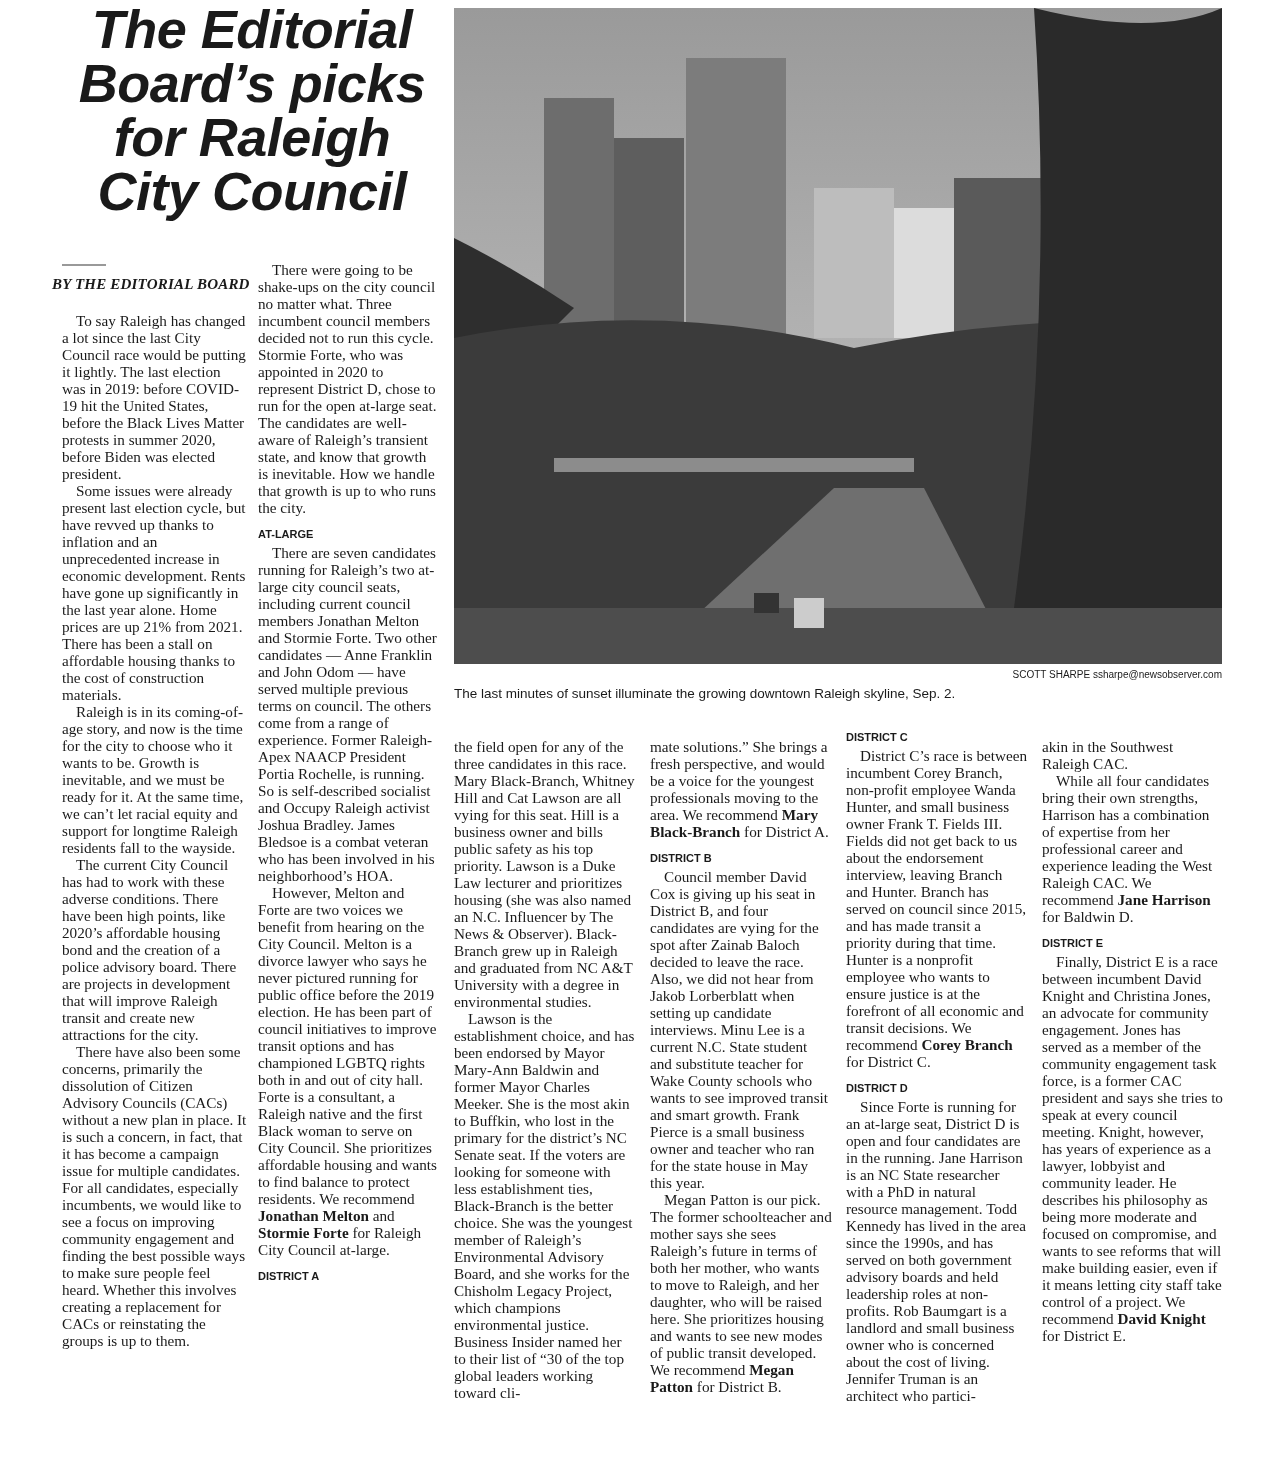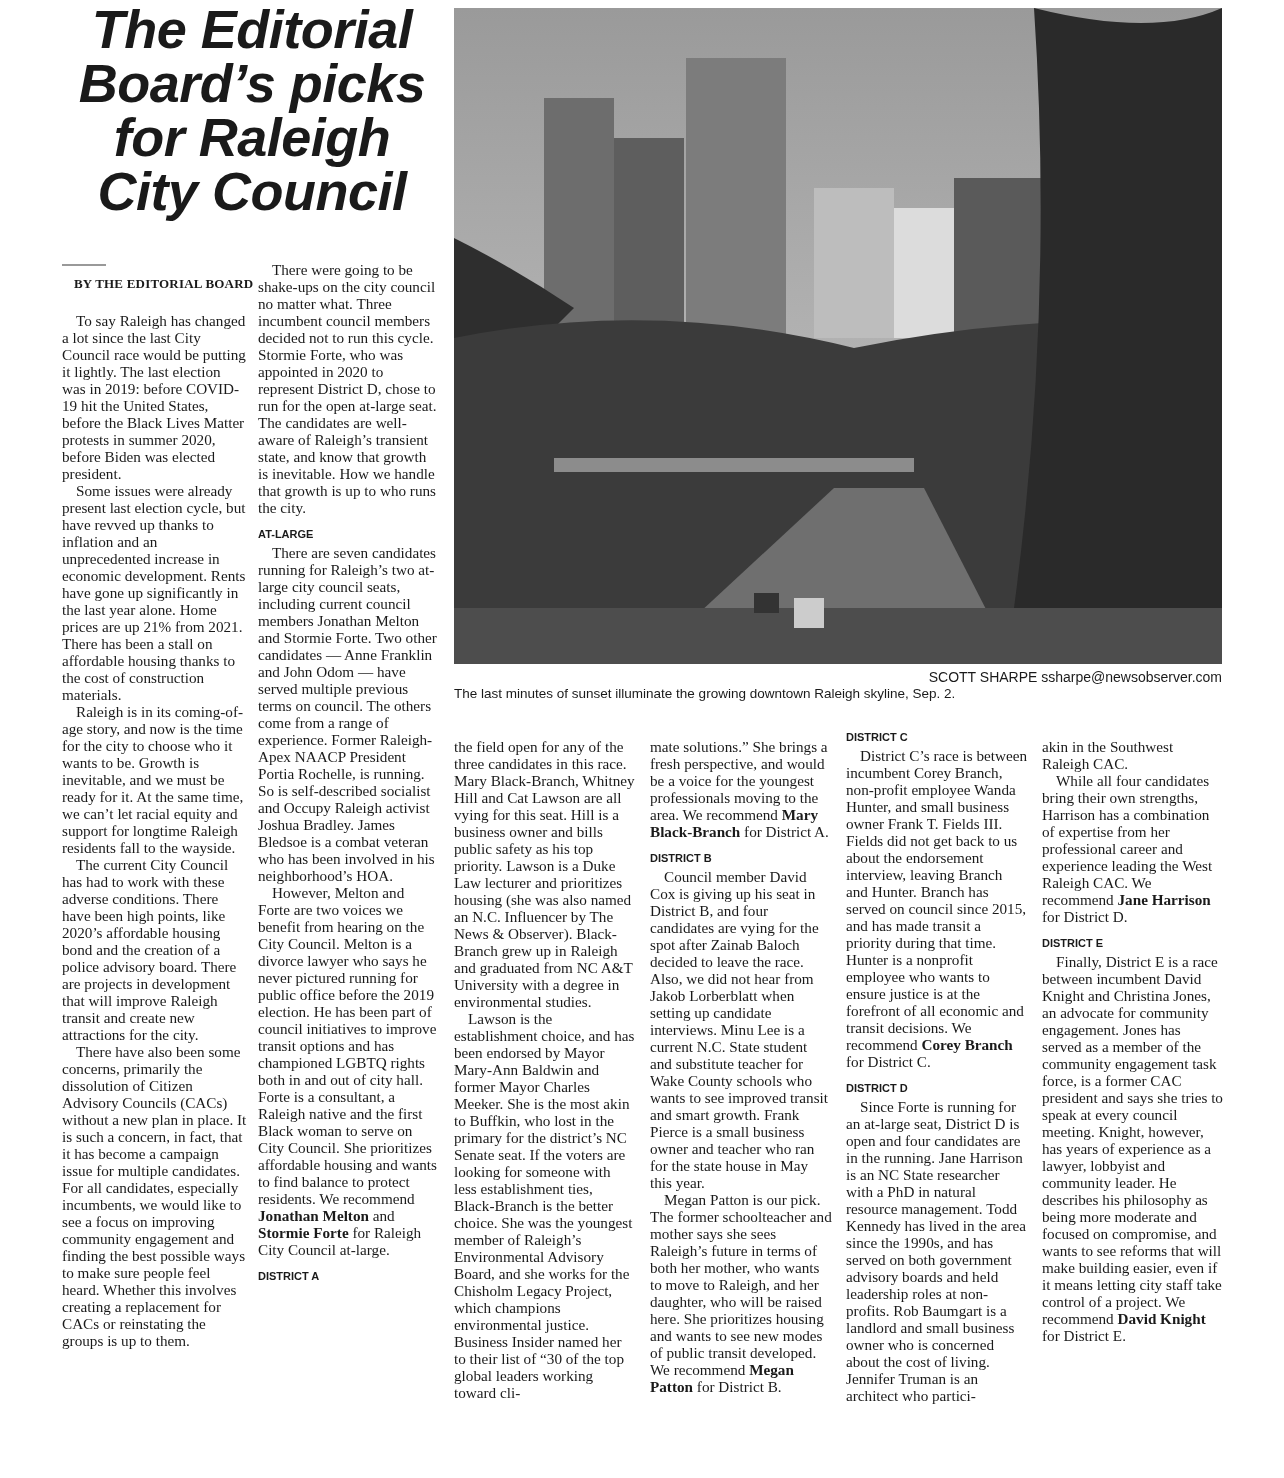--- a/index.html
+++ b/index.html
@@ -1,32 +1,32 @@
 <!DOCTYPE html>
 <html><head>
 <meta charset="utf-8">
 <style>
   html,body{margin:0;padding:0;background:#fff;}
   body{width:1284px;height:1478px;position:relative;overflow:hidden;color:#1a1a1a;font-family:"DejaVu Serif",serif;}
   .headline{position:absolute;left:62px;top:2px;width:380px;font-family:Liberation Sans, sans-serif;font-style:italic;font-weight:bold;font-size:54px;line-height:54px;letter-spacing:-0.5px;margin:0;text-align:center;}
   .rule{position:absolute;left:62px;top:264px;width:44px;height:2px;background:#999;}
-  .byline{position:absolute;left:74px;top:276px;font-family:"Liberation Serif",serif;font-weight:bold;font-size:13px;letter-spacing:0.2px;}
+  .byline{position:absolute;left:52px;top:276px;font-family:"Liberation Serif",serif;font-weight:bold;font-size:15px;letter-spacing:0.2px;font-style:italic;}
   .col{position:absolute;font-family:"Liberation Serif",serif;font-size:15.2px;line-height:17px;}
   .col p{margin:0;text-indent:14px;}
   .col h3{font-family:"Liberation Sans",sans-serif;font-weight:bold;font-size:11px;margin:10px 0 1px 0;line-height:17px;}
   .col b{font-weight:bold;text-align:center;}
   #c1{left:62px;top:312px;width:185px;}
   #c2{left:258px;top:261px;width:182px;}
   #c3{left:454px;top:738px;width:182px;}
   #c4{left:650px;top:738px;width:182px;}
   #c5{left:846px;top:729px;width:182px;}
   #c6{left:1042px;top:738px;width:182px;}
   #c5 h3:first-child,#c4 h3:first-child{margin-top:0;}
   .photo{position:absolute;left:454px;top:8px;width:768px;height:656px;overflow:hidden;background:#777;}
-  .credit{position:absolute;right:62px;top:669px;font-family:"Liberation Sans",sans-serif;font-size:14px;}
+  .credit{position:absolute;right:62px;top:669px;font-family:"Liberation Sans",sans-serif;font-size:10px;}
   .caption{position:absolute;left:454px;top:686px;font-family:"Liberation Sans",sans-serif;font-size:13.5px;}
 </style>
 </head>
 <body>
 
 <h1 class="headline">The Editorial Board’s picks for Raleigh City Council</h1>
 <div class="rule"></div>
 <div class="byline">BY THE EDITORIAL BOARD</div>
 
 <div class="col" id="c1">
@@ -88,16 +88,16 @@
 
 <div class="col" id="c5">
   <h3>DISTRICT C</h3>
   <p><span>District C’s race is between incumbent Corey Branch, non-profit employee Wanda Hunter, and small business owner Frank T. Fields III. Fields did not get back to us about the endorsement interview, leaving Branch and Hunter. Branch has served on council since 2015, and has made transit a priority during that time. Hunter is a nonprofit employee who wants to ensure justice is at the forefront of all economic and transit decisions. We recommend </span><b>Corey Branch</b><span> for District C.</span></p>
   <h3>DISTRICT D</h3>
   <p>Since Forte is running for an at-large seat, District D is open and four candidates are in the running. Jane Harrison is an NC State researcher with a PhD in natural resource management. Todd Kennedy has lived in the area since the 1990s, and has served on both government advisory boards and held leadership roles at non-profits. Rob Baumgart is a landlord and small business owner who is concerned about the cost of living. Jennifer Truman is an architect who partici-</p>
 </div>
 
 <div class="col" id="c6">
   <p style="text-indent:0">akin in the Southwest Raleigh CAC.</p>
-  <p><span>While all four candidates bring their own strengths, Harrison has a combination of expertise from her professional career and experience leading the West Raleigh CAC. We recommend </span><b>Jane Harrison</b><span> for District D.</span></p>
+  <p><span>While all four candidates bring their own strengths, Harrison has a combination of expertise from her professional career and experience leading the West Raleigh CAC. We recommend </span><b>Jane Harrison</b><span> for Baldwin D.</span></p>
   <h3>DISTRICT E</h3>
   <p><span>Finally, District E is a race between incumbent David Knight and Christina Jones, an advocate for community engagement. Jones has served as a member of the community engagement task force, is a former CAC president and says she tries to speak at every council meeting. Knight, however, has years of experience as a lawyer, lobbyist and community leader. He describes his philosophy as being more moderate and focused on compromise, and wants to see reforms that will make building easier, even if it means letting city staff take control of a project. We recommend </span><b>David Knight</b><span> for District E.</span></p>
 </div>
 
 </body></html>

